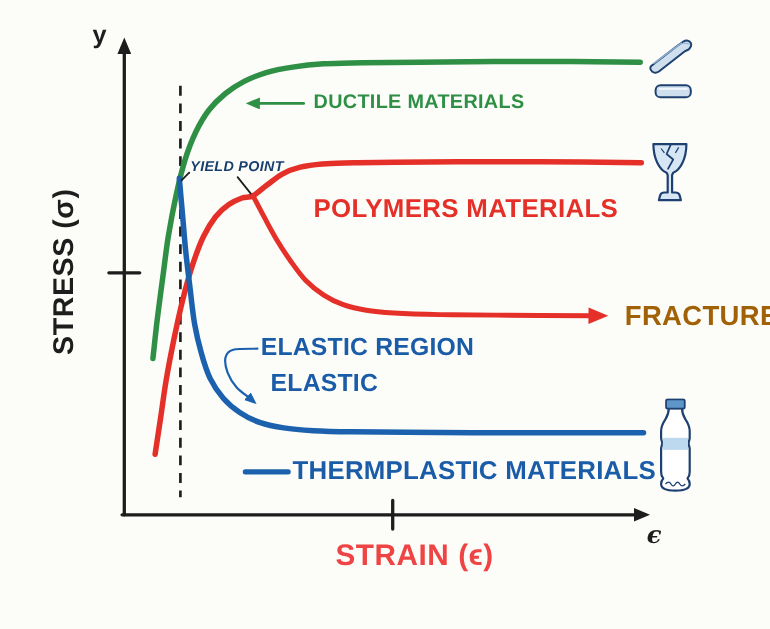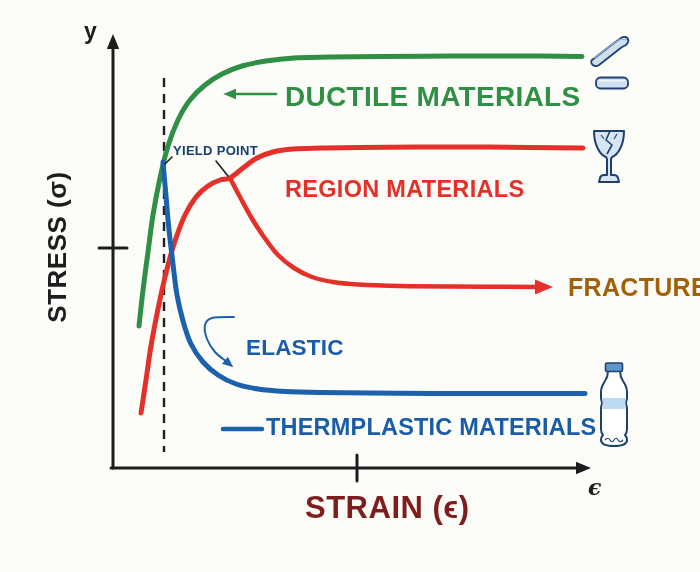--- a/index.html
+++ b/index.html
@@ -8,28 +8,28 @@
     background:#fcfcf9;overflow:hidden;
     font-family:"Liberation Sans",sans-serif;
   }
   .canvas{position:absolute;left:0;top:0;}
   .lbl{position:absolute;font-weight:bold;white-space:nowrap;line-height:1;}
   .lbl-y{left:84px;top:20px;font-size:23px;color:#1d1d1d;}
   .lbl-stress{
     left:57px;top:247px;font-size:26px;color:#1d1d1d;letter-spacing:.5px;
     transform:translate(-50%,-50%) rotate(-90deg);
   }
-  .lbl-strain{left:305px;top:492px;font-size:31px;color:#7f1d1d;letter-spacing:.5px;}
+  .lbl-strain{left:305px;top:492px;font-size:27px;color:#ef4444;letter-spacing:.5px;}
   .lbl-eps{
     left:588px;top:476px;font-size:22px;color:#1d1d1d;
     font-family:"DejaVu Serif",serif;font-style:italic;font-weight:bold;
   }
-  .lbl-ductile{left:285px;top:83px;font-size:28px;color:#2e8f45;letter-spacing:.3px;}
+  .lbl-ductile{left:285px;top:83px;font-size:18px;color:#2e8f45;letter-spacing:.3px;}
   .lbl-brittle{left:285px;top:178px;font-size:23.5px;color:#e43028;letter-spacing:.3px;}
-  .lbl-yield{left:173px;top:144px;font-size:13px;color:#173e6d;letter-spacing:.3px;}
+  .lbl-yield{left:173px;top:144px;font-size:13px;color:#173e6d;letter-spacing:.3px;font-style:italic;}
   .lbl-elastic{left:237px;top:305px;font-size:22.5px;color:#1b5ca8;letter-spacing:.2px;}
   .lbl-yielding{left:246px;top:337px;font-size:22.5px;color:#1b5ca8;letter-spacing:.2px;}
   .lbl-thermo{left:266px;top:416px;font-size:23.5px;color:#1b5ca8;letter-spacing:.2px;}
   .lbl-fracture{left:568px;top:275px;font-size:25px;color:#a16207;letter-spacing:.3px;}
   .icon{position:absolute;}
   .icon-rod{left:586px;top:32px;}
   .icon-ingot{left:594px;top:74px;}
   .icon-glass{left:588px;top:128px;}
   .icon-bottle{left:594px;top:362px;}
 </style>
@@ -68,22 +68,23 @@
       <path d="M234 317 C230.3 317.2 216.8 316.7 212 318 C207.2 319.3 205.8 321.5 205 325 C204.2 328.5 205.3 334.5 207 339 C208.7 343.5 211.7 348.2 215 352 C218.3 355.8 225.0 360.3 227 362" fill="none" stroke="#1b61ae" stroke-width="2" stroke-linecap="round" stroke-linejoin="round" marker-end="url(#arrow-callout)"></path>
       <path d="M223 429 L 262 429" fill="none" stroke="#1b61ae" stroke-width="4.6" stroke-linecap="round" stroke-linejoin="round"></path>
     </svg>
 
   <div class="lbl lbl-y">y</div>
   <div class="lbl lbl-stress">STRESS (σ)</div>
   <div class="lbl lbl-strain">STRAIN (ϵ)</div>
   <div class="lbl lbl-eps">ϵ</div>
 
   <div class="lbl lbl-ductile">DUCTILE MATERIALS</div>
-  <div class="lbl lbl-brittle">REGION MATERIALS</div>
+  <div class="lbl lbl-brittle">POLYMERS MATERIALS</div>
   <div class="lbl lbl-yield">YIELD POINT</div>
+  <div class="lbl lbl-elastic">ELASTIC REGION</div>
   <div class="lbl lbl-yielding">ELASTIC</div>
   <div class="lbl lbl-thermo">THERMPLASTIC MATERIALS</div>
   <div class="lbl lbl-fracture">FRACTURE</div>
 
   <svg class="icon icon-rod" width="46" height="36" viewBox="0 0 46 36">
     <path d="M6,28 L28,11 L35,6 C38,4 41,5 42,7 C43,9 42,11 40,13 L36,15 L13,33 C10,35 7,34 6,32 C5,31 5,29 6,28 Z" fill="#cfdfee" stroke="#1e4070" stroke-width="1.8" stroke-linejoin="round"></path>
     <path d="M8,26 C16,20 25,13 34,7" fill="none" stroke="#8fb0d0" stroke-width="1.3"></path>
     <path d="M35,7 L41,8" fill="none" stroke="#8fb0d0" stroke-width="1.1"></path>
   </svg>
 

